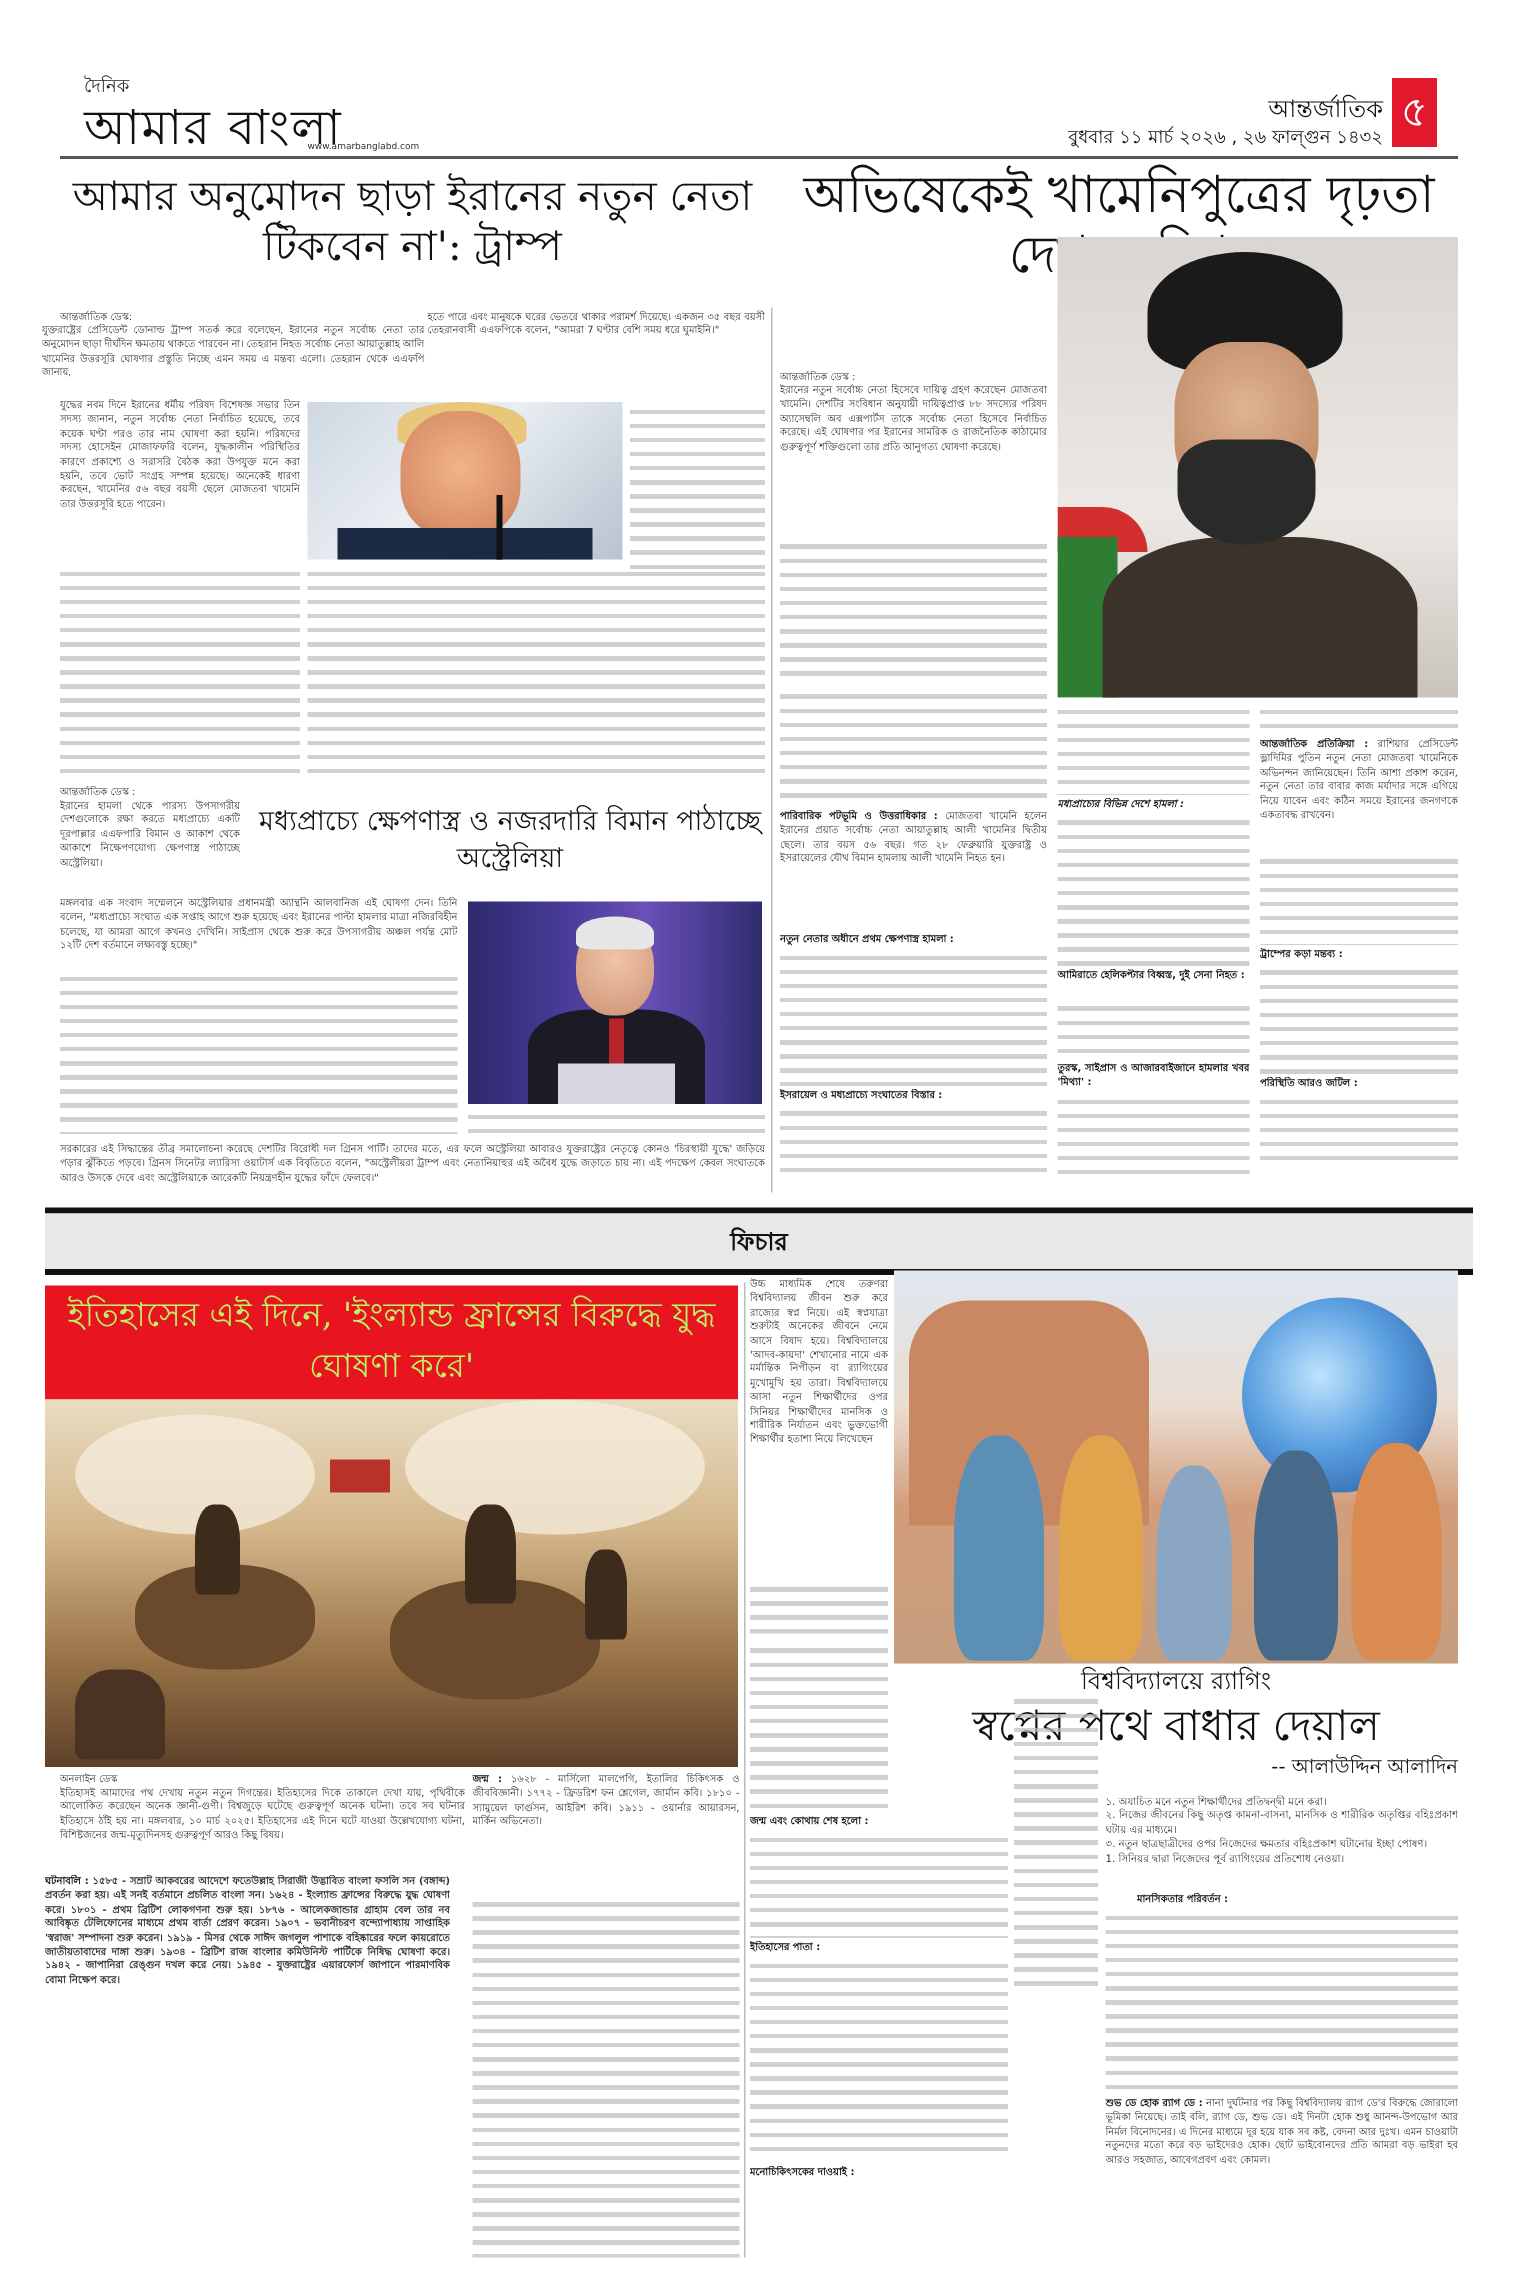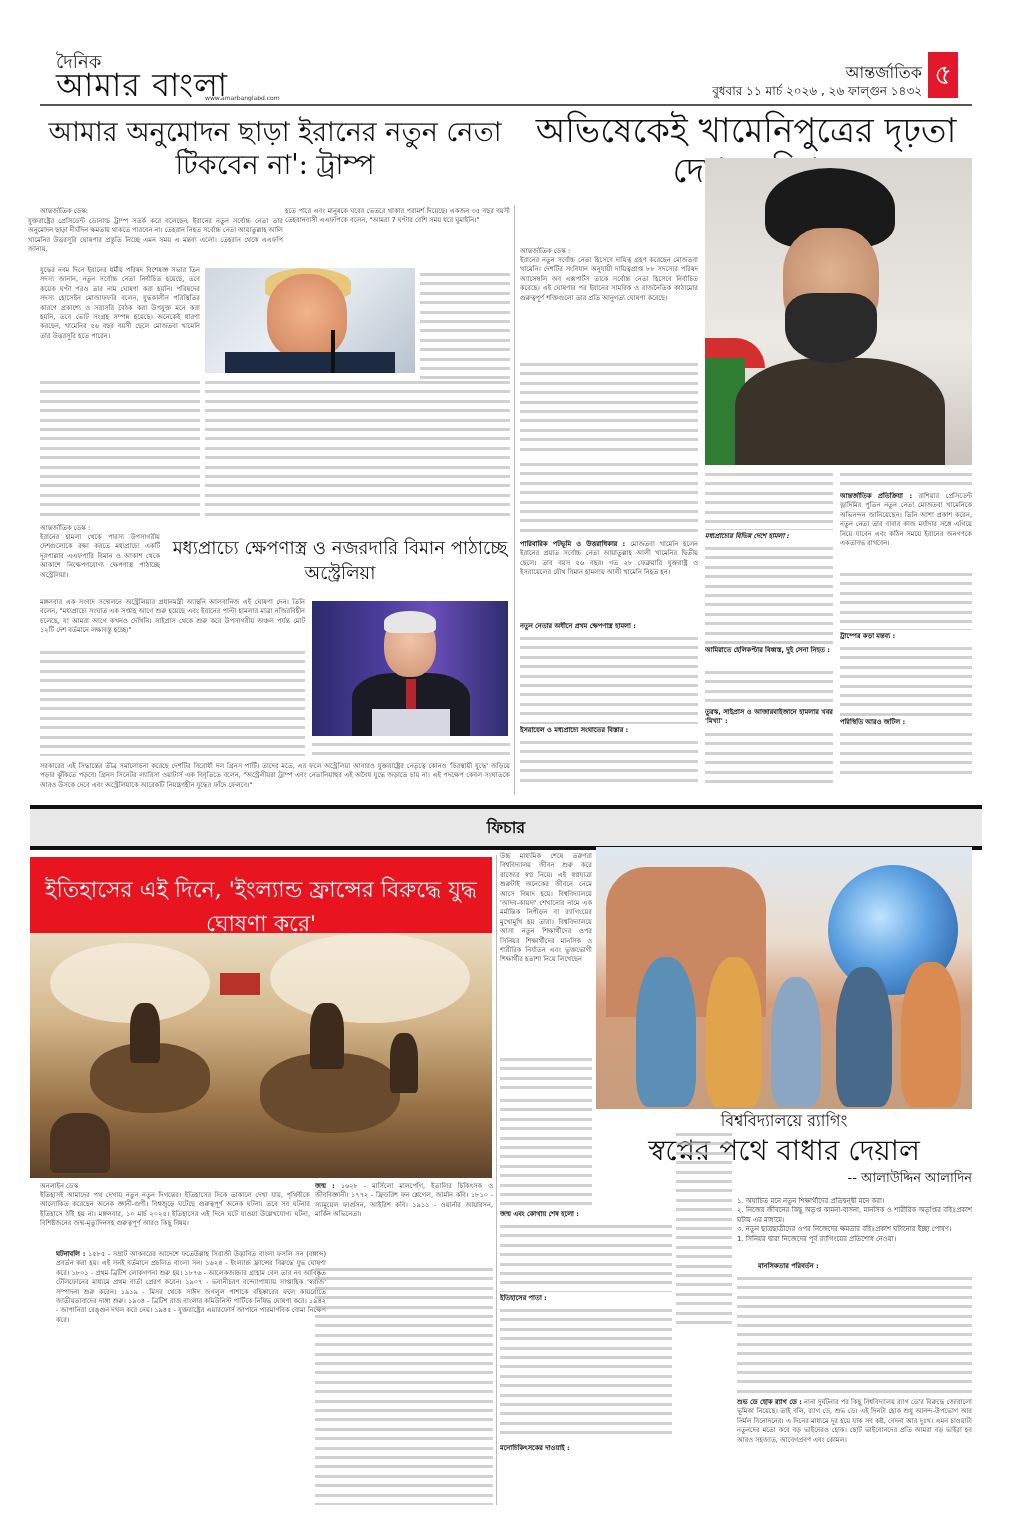--- a/index.html
+++ b/index.html
@@ -2,21 +2,21 @@
 <html><head>
 <meta charset="utf-8">
 <style>
   * { box-sizing: border-box; margin: 0; padding: 0; }
   html, body { width: 1012px; height: 1518px; background: #ffffff; overflow: hidden; }
   body { font-family: "DejaVu Sans", sans-serif; color: #222; position: relative; }
 
   .abs { position: absolute; }
 
   
-  .mast-small { left: 56px; top: 48px; font-size: 18px; color: #222; }
+  .mast-small { left: 56px; top: 48px; font-size: 12px; color: #222; }
   .mast-big { left: 56px; top: 60px; font-size: 32px; letter-spacing: 1px; color: #111; font-family: "DejaVu Serif", serif; }
   .mast-url { left: 205px; top: 94px; font-size: 6px; color: #333; }
 
   .section-label { right: 90px; top: 60px; font-size: 16px; color: #111; }
   .date-line { right: 90px; top: 82px; font-size: 12px; color: #111; }
   .page-num { left: 928px; top: 52px; width: 30px; height: 46px; background: #e2192c; color: #fff; font-size: 28px; text-align: center; line-height: 46px; }
 
   .rule { left: 40px; right: 40px; height: 2px; background: #555; }
 
   
@@ -50,21 +50,21 @@
   .photo-aus .hair { position: absolute; left: 72px; top: 10px; width: 52px; height: 22px; border-radius: 50% 50% 20% 20%; background: #e6e6e6; }
   .photo-aus .suit { position: absolute; left: 40px; top: 72px; width: 118px; height: 70px; border-radius: 35% 35% 0 0; background: #1b1b26; }
   .photo-aus .tie { position: absolute; left: 94px; top: 78px; width: 10px; height: 40px; background: #b5262c; }
   .photo-aus .podium { position: absolute; left: 60px; top: 108px; width: 78px; height: 30px; background: #d7d7e4; }
 
   
   .feature-rule-top { left: 30px; top: 805px; width: 952px; height: 4px; background: #111; }
   .feature-band { left: 30px; top: 809px; width: 952px; height: 37px; background: #e8e8e8; text-align: center; font-size: 16px; line-height: 37px; color: #111; font-weight: bold; }
   .feature-rule-bot { left: 30px; top: 846px; width: 952px; height: 4px; background: #111; }
 
-  .red-head { left: 30px; top: 857px; width: 462px; height: 76px; background: #e8141f; color: #ffffff; text-align: center; font-size: 22px; line-height: 34px; padding-top: 16px; font-family: "DejaVu Serif", serif; }
+  .red-head { left: 30px; top: 857px; width: 462px; height: 76px; background: #e8141f; color: #bef264; text-align: center; font-size: 22px; line-height: 34px; padding-top: 4px; font-family: "DejaVu Serif", serif; }
 
   .photo-battle { left: 30px; top: 933px; width: 462px; height: 245px; background: linear-gradient(180deg, #e9dcc2 0%, #d4b78b 35%, #9a7448 70%, #5d4128 100%); }
   .photo-battle .smoke { position: absolute; border-radius: 50%; background: rgba(245,238,222,.75); }
   .photo-battle .fig { position: absolute; background: #3d2c1c; border-radius: 40% 40% 10% 10%; }
   .photo-battle .horse { position: absolute; background: #6a4a2c; border-radius: 45%; }
   .photo-battle .flag { position: absolute; background: #b8322a; }
 
   .photo-campus { left: 596px; top: 847px; width: 376px; height: 262px; background: linear-gradient(180deg, #dfe8f1 0%, #eaddd0 35%, #d39d7b 60%, #c59e7e 100%); }
   .photo-campus .bldg { position: absolute; left: 10px; top: 20px; width: 160px; height: 150px; background: #c98862; border-radius: 40px 40px 0 0; }
   .photo-campus .globe { position: absolute; left: 232px; top: 18px; width: 130px; height: 130px; border-radius: 50%; background: radial-gradient(circle at 40% 40%, #bfe3ff 0%, #5a9fe0 45%, #1d4e96 100%); }
@@ -183,21 +183,21 @@
   <div class="horse" style="left:230px; top:120px; width:140px; height:80px;"></div>
   <div class="fig" style="left:100px; top:70px; width:30px; height:60px;"></div>
   <div class="fig" style="left:280px; top:70px; width:34px; height:66px;"></div>
   <div class="fig" style="left:360px; top:100px; width:28px; height:60px;"></div>
   <div class="flag" style="left:190px; top:40px; width:40px; height:22px;"></div>
   <div class="fig" style="left:20px; top:180px; width:60px; height:60px; background:#4a3322;"></div>
 </div>
 
 <div class="abs body-text" style="left:40px; top:1182px; width:205px; height:9px;">অনলাইন ডেস্ক</div>
 <div class="abs body-text" style="left:40px; top:1191px; width:270px; height:56px;">ইতিহাসই আমাদের পথ দেখায় নতুন নতুন দিগন্তের। ইতিহাসের দিকে তাকালে দেখা যায়, পৃথিবীকে আলোকিত করেছেন অনেক জ্ঞানী-গুণী। বিশ্বজুড়ে ঘটেছে গুরুত্বপূর্ণ অনেক ঘটনা। তবে সব ঘটনার ইতিহাসে ঠাঁই হয় না। মঙ্গলবার, ১০ মার্চ ২০২৫। ইতিহাসের এই দিনে ঘটে যাওয়া উল্লেখযোগ্য ঘটনা, বিশিষ্টজনের জন্ম-মৃত্যুদিনসহ গুরুত্বপূর্ণ আরও কিছু বিষয়।</div>
-<div class="abs body-text" style="left:56px; top:1250px; width:270px; height:255px;">
+<div class="abs body-text" style="left:30px; top:1250px; width:270px; height:255px;font-weight:bold;">
   <b>ঘটনাবলি :</b>
   <span>১৫৮৫ - সম্রাট আকবরের আদেশে ফতেউল্লাহ সিরাজী উদ্ভাবিত বাংলা ফসলি সন (বঙ্গাব্দ) প্রবর্তন করা হয়। এই সনই বর্তমানে প্রচলিত বাংলা সন। ১৬২৪ - ইংল্যান্ড ফ্রান্সের বিরুদ্ধে যুদ্ধ ঘোষণা করে। ১৮০১ - প্রথম ব্রিটিশ লোকগণনা শুরু হয়। ১৮৭৬ - আলেকজান্ডার গ্রাহাম বেল তার নব আবিষ্কৃত টেলিফোনের মাধ্যমে প্রথম বার্তা প্রেরণ করেন। ১৯০৭ - ভবানীচরণ বন্দ্যোপাধ্যায় সাপ্তাহিক 'স্বরাজ' সম্পাদনা শুরু করেন। ১৯১৯ - মিসর থেকে সাঈদ জগলুল পাশাকে বহিষ্কারের ফলে কায়রোতে জাতীয়তাবাদের দাঙ্গা শুরু। ১৯৩৪ - ব্রিটিশ রাজ বাংলার কমিউনিস্ট পার্টিকে নিষিদ্ধ ঘোষণা করে। ১৯৪২ - জাপানিরা রেঙ্গুন দখল করে নেয়। ১৯৪৫ - যুক্তরাষ্ট্রের এয়ারফোর্স জাপানে পারমাণবিক বোমা নিক্ষেপ করে।</span>
 </div>
 <div class="abs body-text" style="left:315px; top:1182px; width:178px; height:80px;">
   <b>জন্ম :</b>
   <span>১৬২৮ - মার্সিলো মালপেগি, ইতালির চিকিৎসক ও জীববিজ্ঞানী। ১৭৭২ - ফ্রিডরিশ ফন শ্লেগেল, জার্মান কবি। ১৮১০ - স্যামুয়েল ফার্গুসন, আইরিশ কবি। ১৯১১ - ওয়ার্নার আয়ারসন, মার্কিন অভিনেতা।</span>
 </div>
 <div class="abs col-fill" style="left:315px; top:1265px; width:178px; height:240px;"></div>
 
 <div class="abs vdivider" style="left:496px; top:855px; height:650px;"></div>

